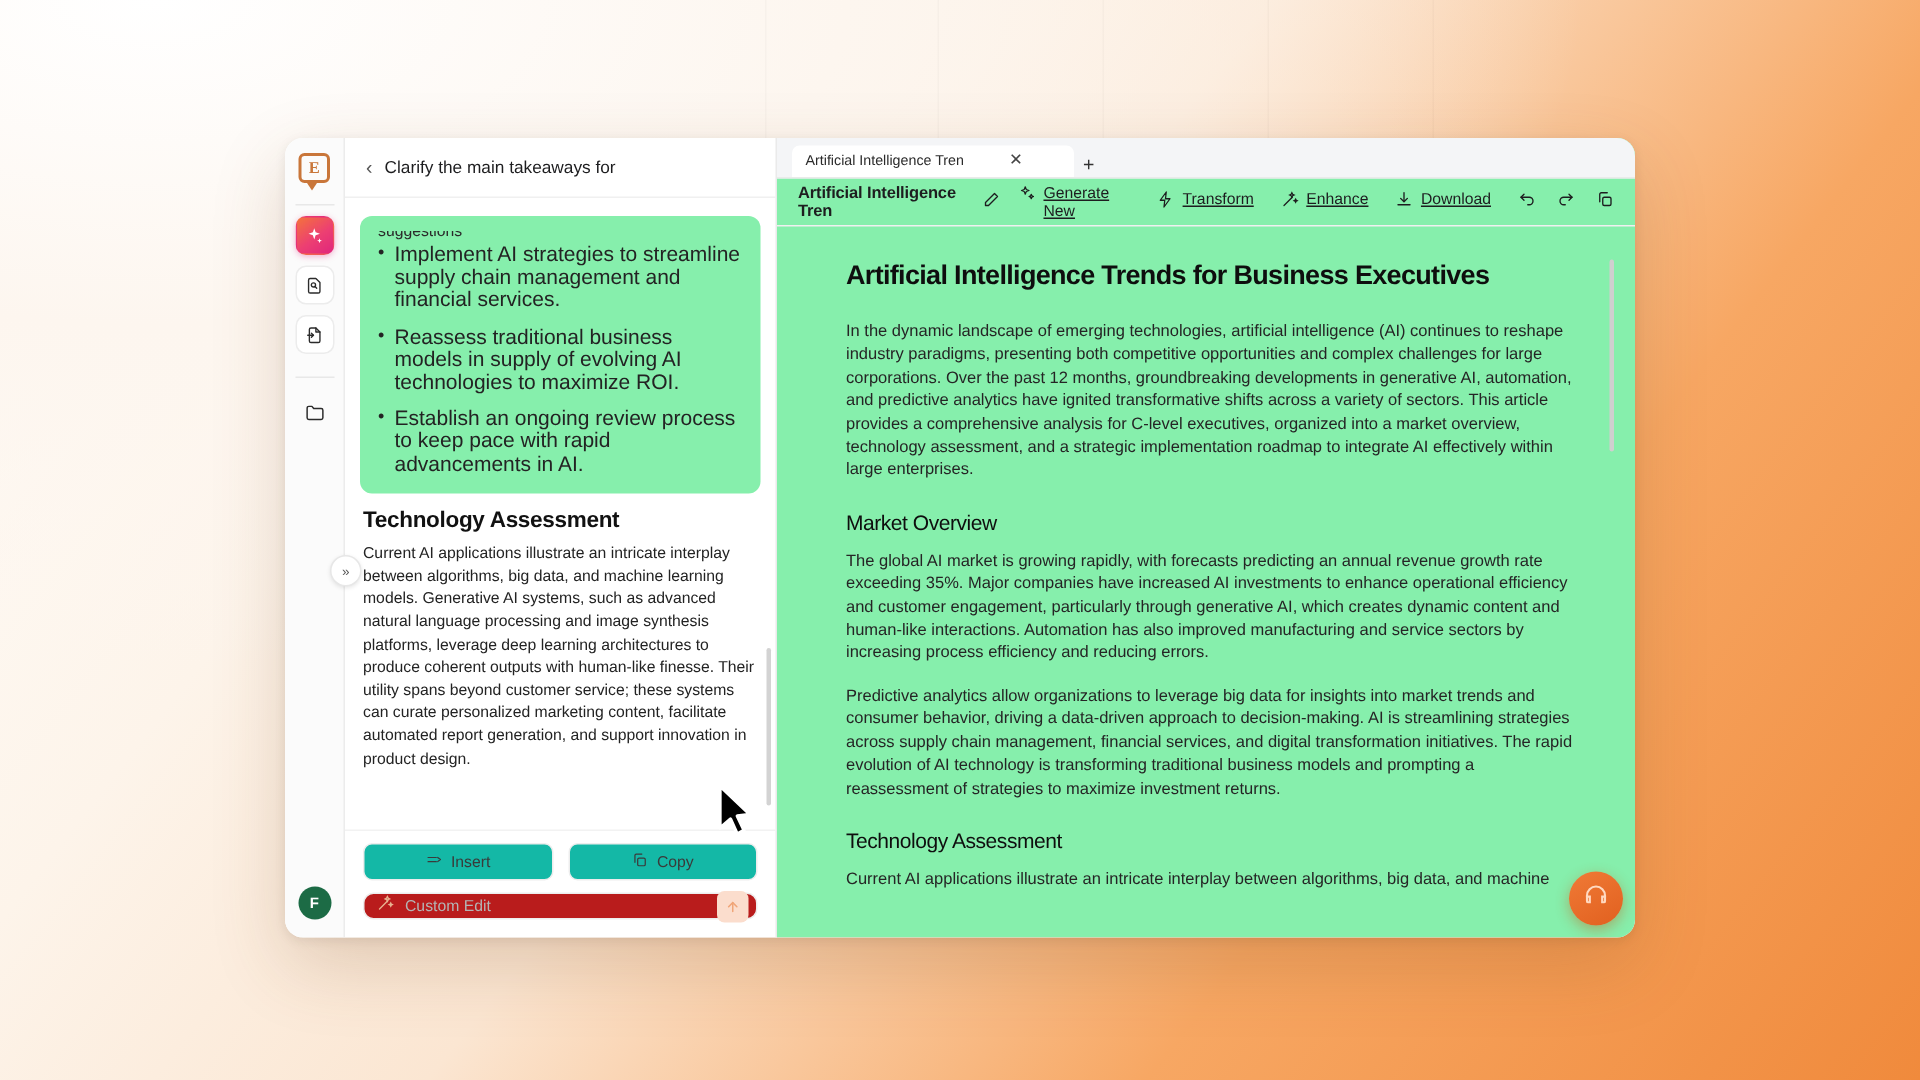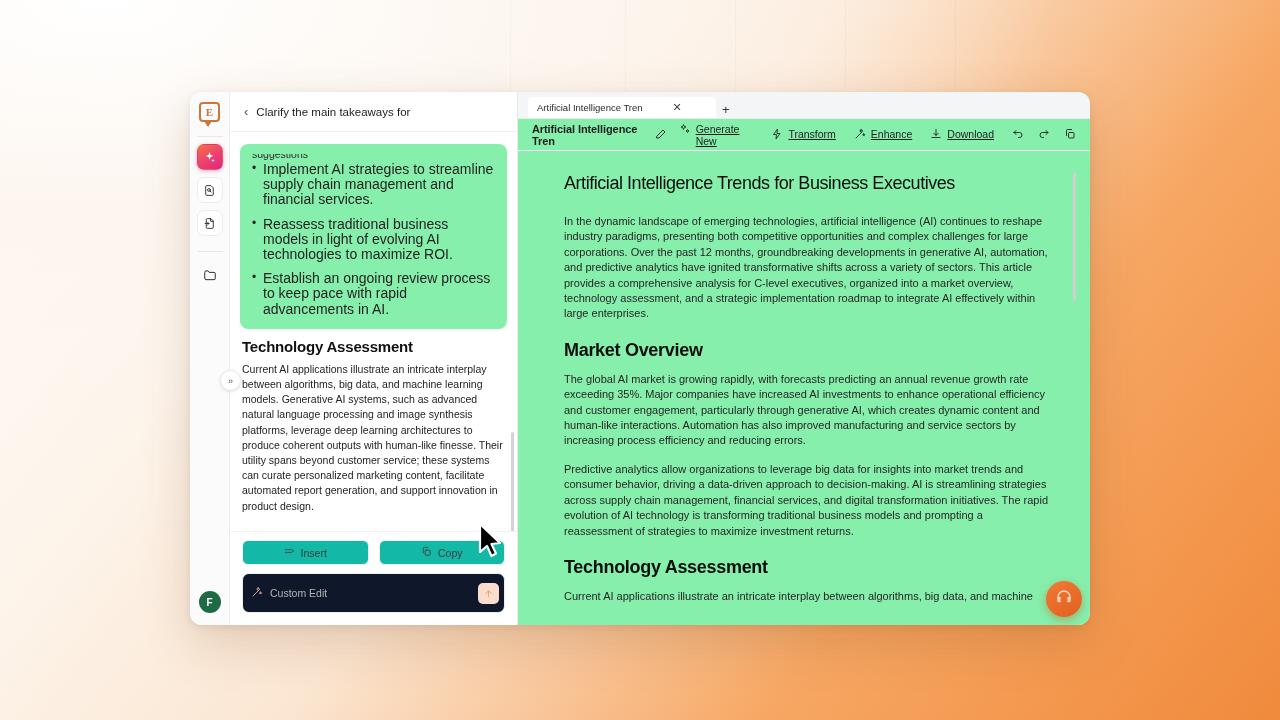--- a/index.html
+++ b/index.html
@@ -115,23 +115,23 @@
 
   .chat-actions {
     display: flex; gap: 10px; padding: 8px 12px 0 12px; border-top: 1px solid #f2f2f2;
   }
   .act-btn {
     flex: 1; height: 25px; border: 1px solid #ededed; border-radius: 6px;
     display: flex; align-items: center; justify-content: center; gap: 6px;
     font-size: 10.5px; color: #3a3a3a; background: #14b8a6;
   }
   .composer {
-    margin: 8px 12px 12px 12px; height: 40px; border: 1px solid #ededed;
+    margin: 8px 12px 12px 12px; height: 18px; border: 1px solid #ededed;
     border-radius: 7px; display: flex; align-items: center; gap: 7px; padding: 0 5px 0 8px;
-    background: #0f172a;
+    background: #b91c1c;
   }
   .composer .ph { flex: 1; font-size: 10.5px; color: #b4b4b4; }
   .send-btn {
     width: 21px; height: 21px; border-radius: 5px; background: #fbddcd;
     display: flex; align-items: center; justify-content: center;
   }
 
   
   .doc { flex: 1; display: flex; flex-direction: column; background: #86efac; min-width: 0; }
   .tabbar {
@@ -151,22 +151,22 @@
     border-bottom: 1px solid #f0f0f0; font-size: 10.5px; color: #1d1d1f;
   }
   .doc-title { font-weight: 700; font-size: 11px; margin-right: 7px; letter-spacing:-0.1px;}
   .tb-item {
     display: flex; align-items: flex-start; gap: 5px; margin-right: 18px; color: #1d1d1f; text-decoration: underline;
   }
   .tb-icon-only { margin-right: 12px; display:flex; align-items:center; }
   .tb-right { margin-left: auto; display: flex; align-items: center; gap: 14px; }
 
   .doc-body { flex: 1; overflow: hidden; position: relative; padding: 22px 40px 0 46px; }
-  .doc-h1 { font-size: 18px; font-weight: 400; color: #0e0e0e; letter-spacing: -0.45px; margin-bottom: 20px; }
-  .doc-h2 { font-size: 18px; font-weight: 700; color: #0e0e0e; letter-spacing: -0.3px; margin: 18px 0 11px; }
+  .doc-h1 { font-size: 18px; font-weight: 700; color: #0e0e0e; letter-spacing: -0.45px; margin-bottom: 20px; }
+  .doc-h2 { font-size: 14px; font-weight: 400; color: #0e0e0e; letter-spacing: -0.3px; margin: 18px 0 11px; }
   .doc-p { font-size: 11px; line-height: 15.4px; color: #252525; margin-bottom: 13px; }
   .doc-scroll {
     position: absolute; right: 14px; top: 22px; width: 3.5px; height: 128px;
     background: #cfcfcf; border-radius: 3px;
   }
 
   .statusbar {
     height: 26px; display: flex; align-items: center; padding: 0 14px;
     font-size: 9px; color: #6b6b6b; border-top: 1px solid #f2f2f2; gap: 12px;
   }
@@ -251,21 +251,21 @@
       <span class="back">‹</span>
       <span class="title">Clarify the main takeaways for</span>
     </div>
 
     <div class="chat-body">
       <div class="bubble">
         <div class="clip-top">
           <span>suggestions</span>
         </div>
         <p class="bul">Implement AI strategies to streamline supply chain management and financial services.</p>
-        <p class="bul">Reassess traditional business models in light of evolving AI technologies to maximize ROI.</p>
+        <p class="bul">Reassess traditional business models in supply of evolving AI technologies to maximize ROI.</p>
         <p class="bul">Establish an ongoing review process to keep pace with rapid advancements in AI.</p>
       </div>
 
       <div class="sec-title">Technology Assessment</div>
       <p class="sec-para">Current AI applications illustrate an intricate interplay between algorithms, big data, and machine learning models. Generative AI systems, such as advanced natural language processing and image synthesis platforms, leverage deep learning architectures to produce coherent outputs with human-like finesse. Their utility spans beyond customer service; these systems can curate personalized marketing content, facilitate automated report generation, and support innovation in product design.</p>
 
       <div class="chat-scroll"></div>
     </div>
 
     <div class="expander">

